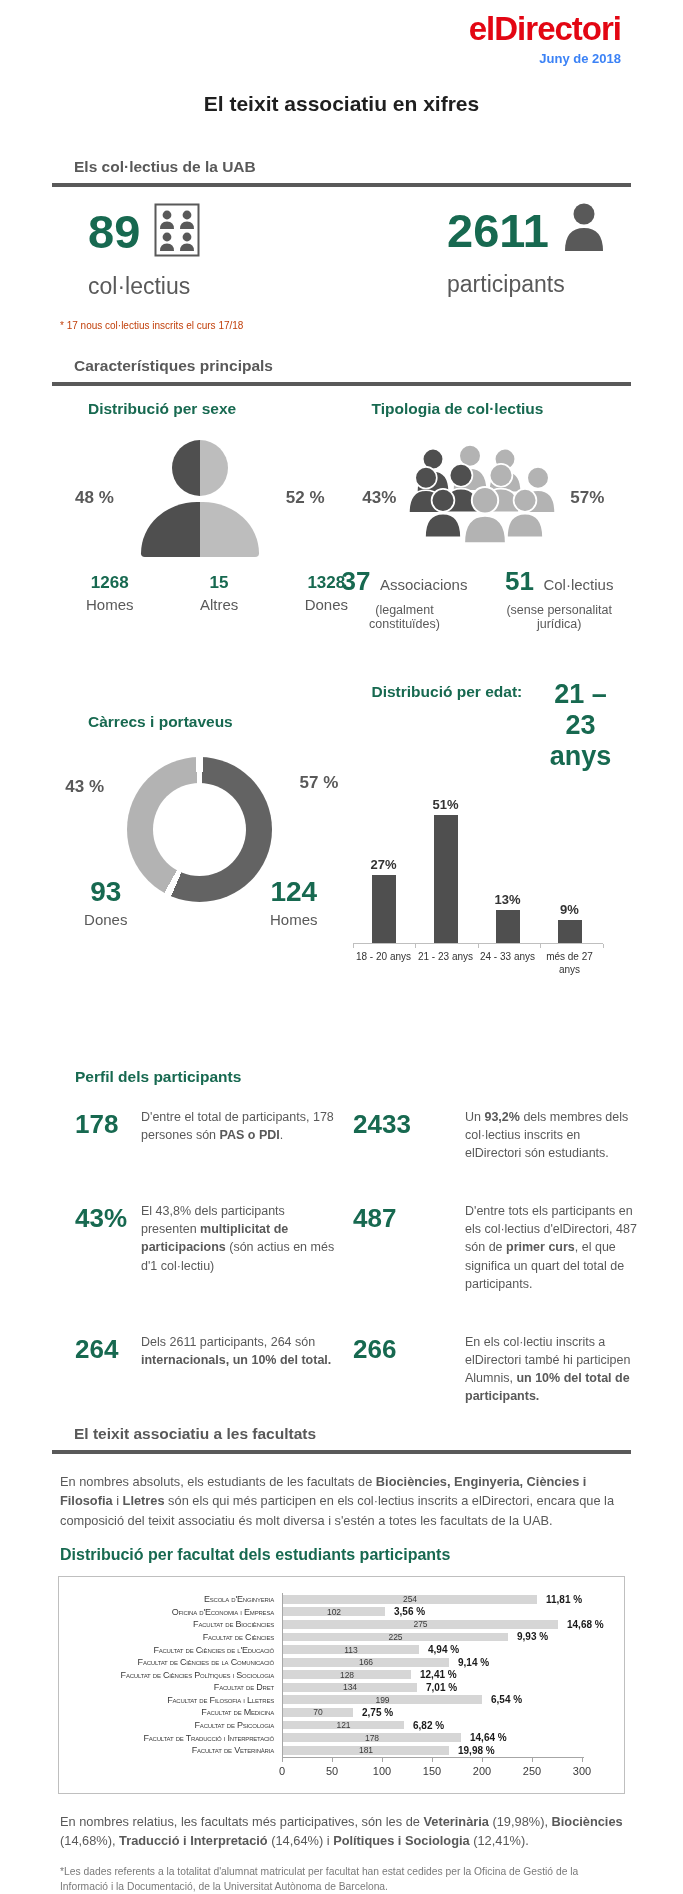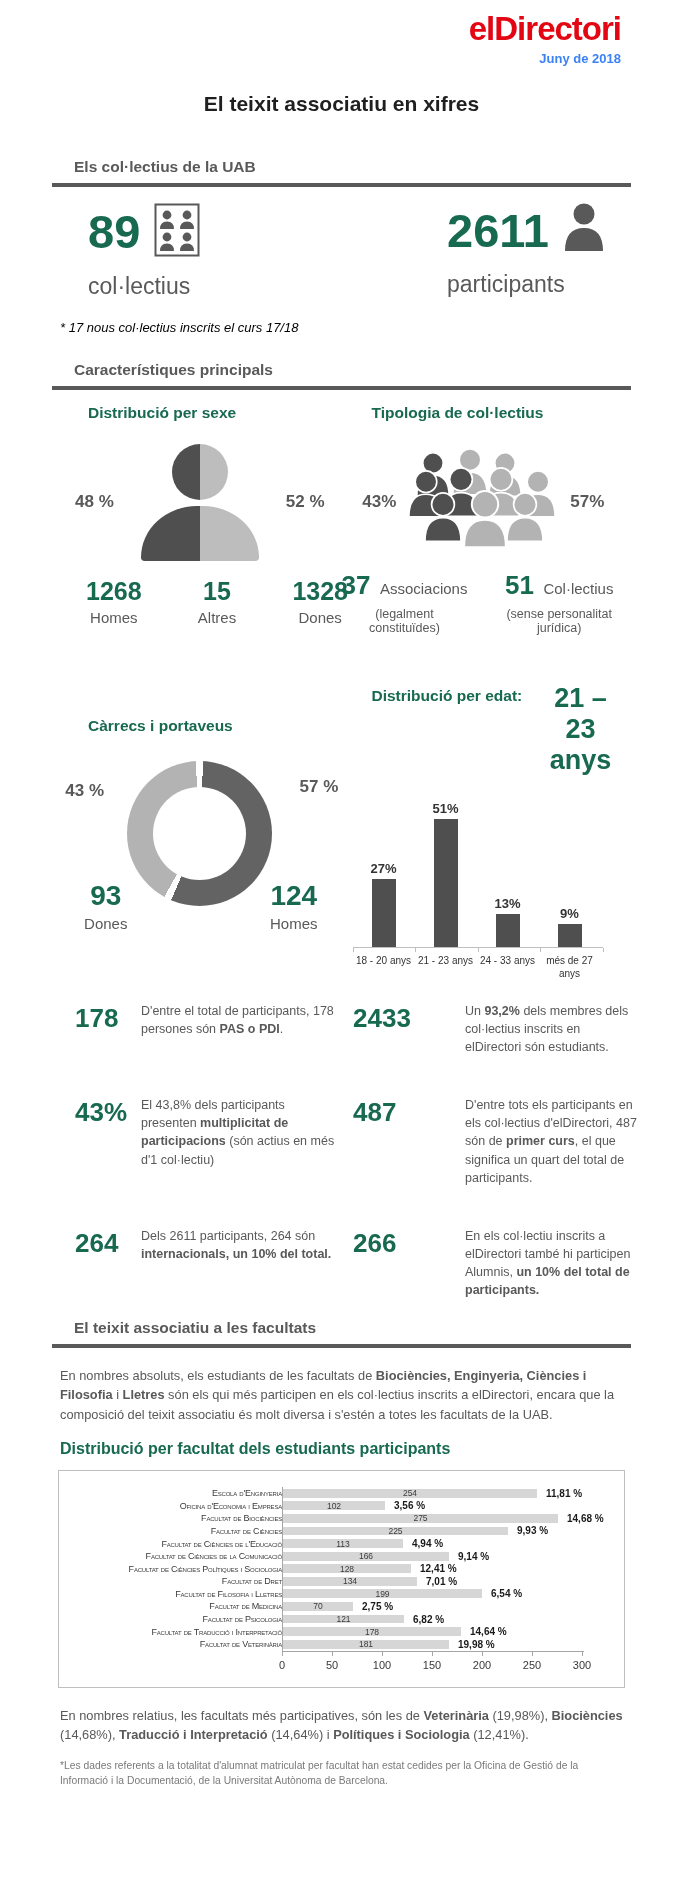--- a/index.html
+++ b/index.html
@@ -20,36 +20,36 @@
   .section-head .rule { height:4px; background:#595959; }
   .sh1 { margin-top:42px; }
   .sh2 { margin-top:26px; }
   .sh3 { margin-top:20px; }
 
   
   .big-stats { display:flex; justify-content:space-between; padding:16px 78px 0 88px; }
   .big-stat .num-row { display:flex; align-items:center; gap:14px; }
   .big-num { color:#176950; font-size:47px; font-weight:bold; line-height:1; }
   .big-label { font-size:23px; color:#595959; margin-top:12px; }
-  .note { font-size:13px; color:#000000; padding:20px 0 0 60px;font-style:italic; }
+  .note { font-size:10px; color:#c2410c; padding:20px 0 0 60px; }
 
   
   .cols { display:flex; padding:0 58px; margin-top:14px; }
   .col { width:50%; position:relative; }
   .green-h { color:#176950; font-size:15.5px; font-weight:bold; }
   .col .green-h { padding-left:30px; }
 
   
   .sex-figure { display:flex; align-items:center; justify-content:center; gap:26px; margin-top:22px; }
   .pct-label { font-size:17px; font-weight:bold; color:#595959; white-space:nowrap; }
   .person-split { width:120px; display:flex; flex-direction:column; align-items:center; }
   .person-split .head { width:56px; height:56px; border-radius:50%; background:linear-gradient(90deg,#4f4f4f 50%,#bdbdbd 50%); }
   .person-split .body { width:118px; height:55px; margin-top:6px; border-radius:60px 60px 4px 4px / 55px 55px 4px 4px; background:linear-gradient(90deg,#4f4f4f 50%,#bdbdbd 50%); }
   .sex-nums { display:flex; justify-content:space-between; width:262px; margin:16px 0 0 28px; text-align:center; }
-  .g-num { color:#176950; font-size:25px; font-weight:bold; }
+  .g-num { color:#176950; font-size:17px; font-weight:bold; }
   .g-label { color:#595959; font-size:15px; margin-top:3px; }
 
   
   .crowd-figure { display:flex; align-items:center; justify-content:center; gap:12px; margin-top:26px; }
   .tip-stats { display:flex; justify-content:center; gap:26px; margin-top:14px; }
   .tip-stat { text-align:center; }
   .tip-top { white-space:nowrap; }
   .tip-num { color:#176950; font-size:26px; font-weight:bold; }
   .tip-label { color:#595959; font-size:15px; margin-left:5px; }
   .tip-sub { color:#595959; font-size:12.5px; margin-top:6px; }
@@ -83,21 +83,21 @@
   .perfil-h { margin:92px 0 0 75px; }
   .perfil-grid { display:grid; grid-template-columns:66px 212px 112px 188px; row-gap:40px; padding:22px 0 0 75px; }
   .p-num { color:#176950; font-size:26px; font-weight:bold; line-height:1.1; padding-top:2px; }
   .p-text { font-size:12.5px; line-height:1.45; color:#595959; padding-right:14px; }
 
   
   .para { font-size:12.8px; line-height:1.5; color:#595959; padding:18px 58px 0 60px; }
   .fac-chart-h { margin:16px 0 0 60px; font-size:16px; }
   .chart-box { margin:12px 58px 0; border:1px solid #bfbfbf; padding:16px 6px 8px 8px; }
   .f-row { display:flex; align-items:center; height:12.6px; }
-  .f-label { width:215px; text-align:right; font-size:9px; letter-spacing:-0.2px; font-variant:small-caps; color:#3a3a3a; white-space:nowrap; }
+  .f-label { width:215px; text-align:right; padding-right:8px; font-size:9px; letter-spacing:-0.2px; font-variant:small-caps; color:#3a3a3a; white-space:nowrap; }
   .f-plot { flex:1; display:flex; align-items:center; border-left:1px solid #a6a6a6; height:100%; position:relative; }
   .f-bar { height:8.8px; background:#d6d6d6; display:flex; align-items:center; justify-content:center; flex:none; }
   .f-val { font-size:8.5px; color:#3a3a3a; }
   .f-pct { font-size:10px; font-weight:bold; color:#1a1a1a; margin-left:9px; white-space:nowrap; }
   .f-axisrow { display:flex; }
   .f-axis-spacer { width:215px; }
   .f-axis { position:relative; width:302px; border-top:1px solid #a6a6a6; height:28px; }
   .fx-tick { position:absolute; top:0; width:1px; height:4px; background:#a6a6a6; }
   .fx-lab { position:absolute; top:7px; transform:translateX(-50%); font-size:11px; color:#3a3a3a; }
 
@@ -301,20 +301,21 @@
         <div class="age-cats">
             <div class="age-cat">18 - 20 anys</div>
             <div class="age-cat">21 - 23 anys</div>
             <div class="age-cat">24 - 33 anys</div>
             <div class="age-cat">més de 27 anys</div>
           </div>
       </div>
     </div>
   </div>
 
+  <div class="green-h perfil-h">Perfil dels participants</div>
   <div class="perfil-grid">
       <div class="p-num">178</div>
       <div class="p-text"><span>D'entre el total de participants, 178 persones són </span><span class="b">PAS o PDI</span><span>.</span></div>
       <div class="p-num">2433</div>
       <div class="p-text"><span>Un </span><span class="b">93,2%</span><span> dels membres dels col·lectius inscrits en elDirectori són estudiants.</span></div>
       <div class="p-num">43%</div>
       <div class="p-text"><span>El 43,8% dels participants presenten </span><span class="b">multiplicitat de participacions</span><span> (són actius en més d'1 col·lectiu)</span></div>
       <div class="p-num">487</div>
       <div class="p-text"><span>D'entre tots els participants en els col·lectius d'elDirectori, 487 són de </span><span class="b">primer curs</span><span>, el que significa un quart del total de participants.</span></div>
       <div class="p-num">264</div>
@@ -365,21 +366,21 @@
           <div class="f-plot">
             <div class="f-bar" style="width: 225px; background: rgb(214, 214, 214);">
               <span class="f-val">225</span>
             </div>
             <span class="f-pct">9,93 %</span>
           </div>
         </div>
         <div class="f-row">
           <div class="f-label">Facultat de Ciències de l'Educació</div>
           <div class="f-plot">
-            <div class="f-bar" style="width: 120px; background: rgb(214, 214, 214);">
+            <div class="f-bar" style="width: 136px; background: rgb(214, 214, 214);">
               <span class="f-val">113</span>
             </div>
             <span class="f-pct">4,94 %</span>
           </div>
         </div>
         <div class="f-row">
           <div class="f-label">Facultat de Ciències de la Comunicació</div>
           <div class="f-plot">
             <div class="f-bar" style="width: 166px; background: rgb(214, 214, 214);">
               <span class="f-val">166</span>

